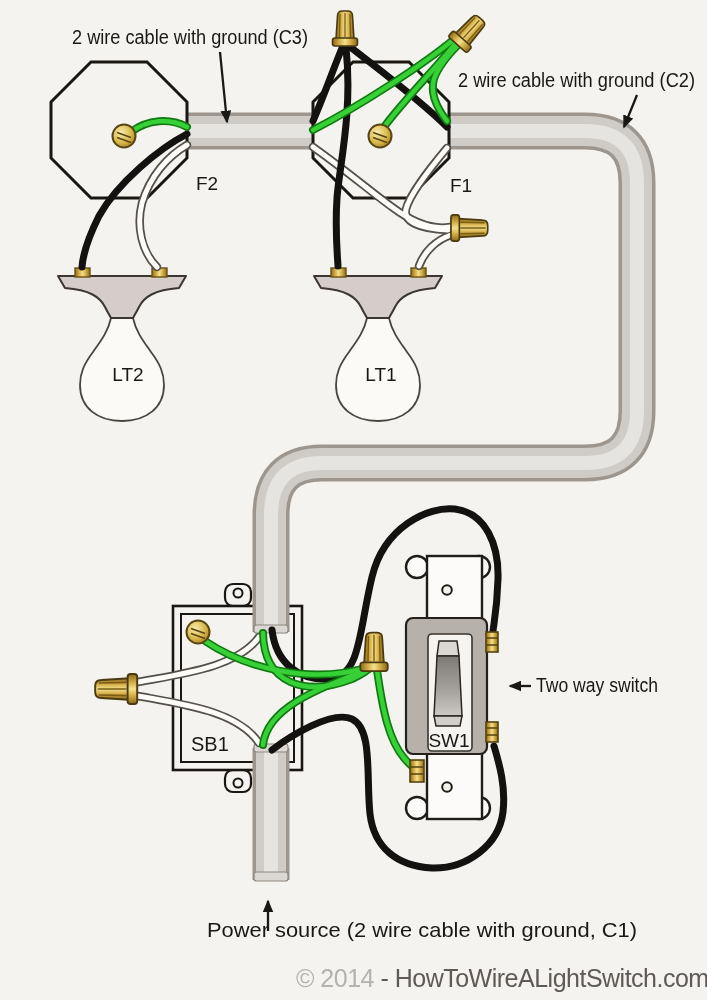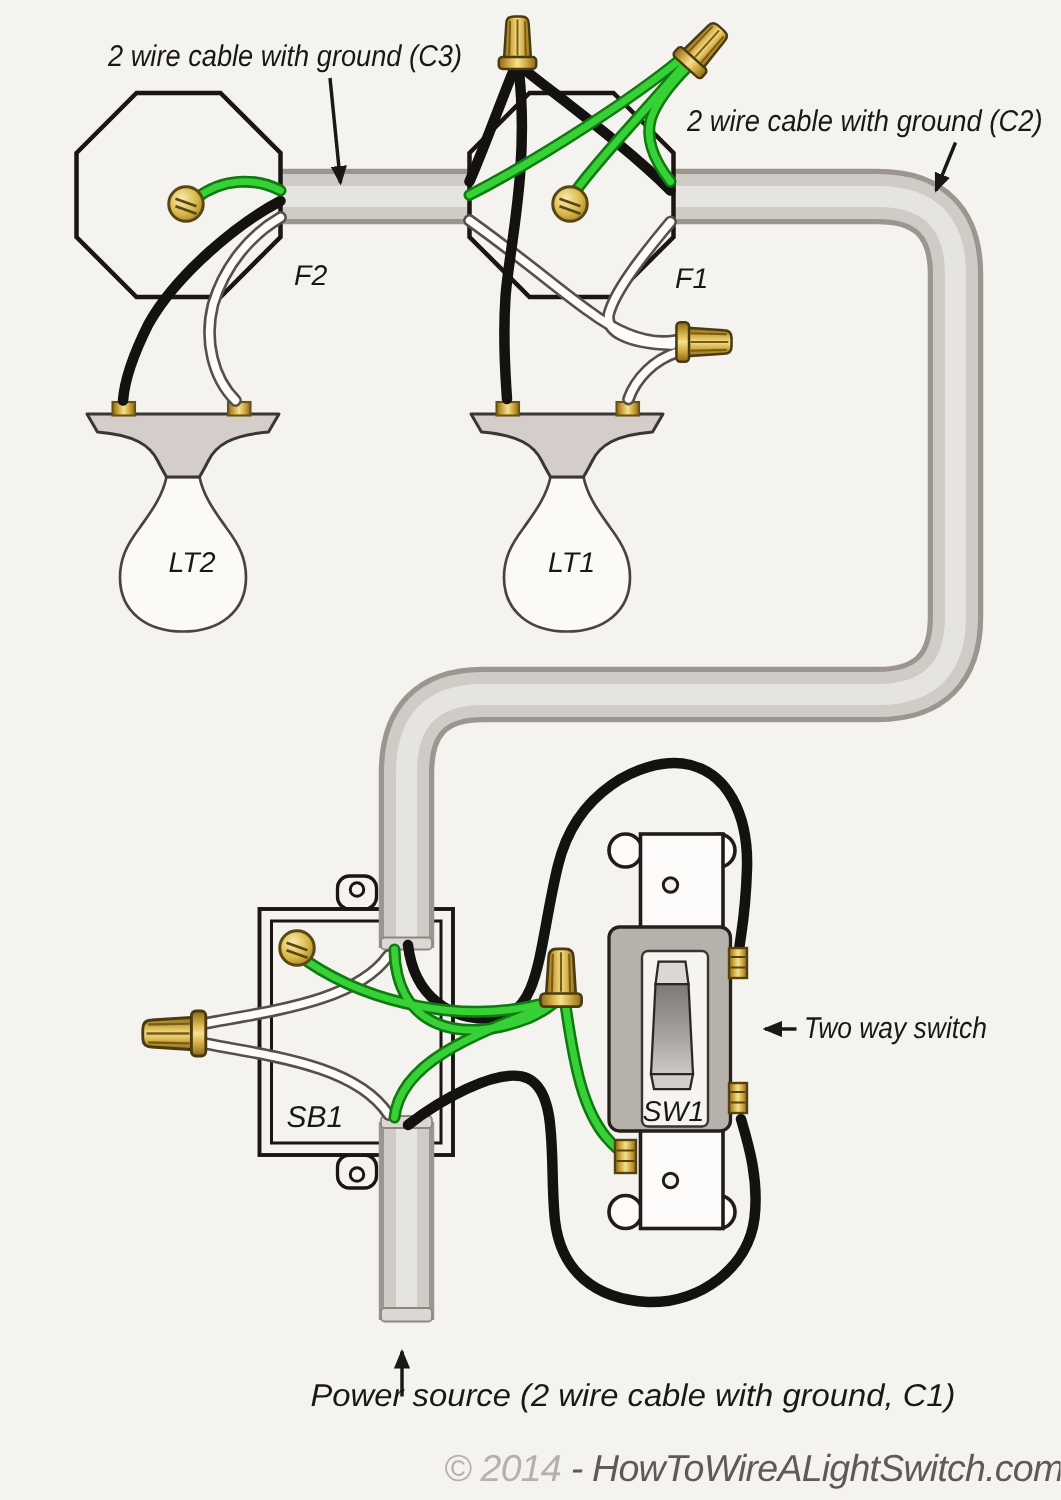--- a/index.html
+++ b/index.html
@@ -1,17 +1,17 @@
 <!DOCTYPE html>
 <html><head>
 <meta charset="utf-8">
 <style>
   html,body{margin:0;padding:0;background:#f5f3ef;}
   .stage{width:707px;height:1000px;position:relative;overflow:hidden;
-         font-family:"Liberation Sans",sans-serif;font-style:italic;}
+         font-family:"Liberation Sans",sans-serif;}
   svg{display:block;}
   text{font-family:"Liberation Sans",sans-serif;fill:#1a1815;}
   .lbl{font-size:20px;}
   .tag{font-size:19px;}
 </style>
 </head>
 <body>
 
 <div class="stage">
 <svg width="707" height="1000" viewBox="0 0 707 1000">

